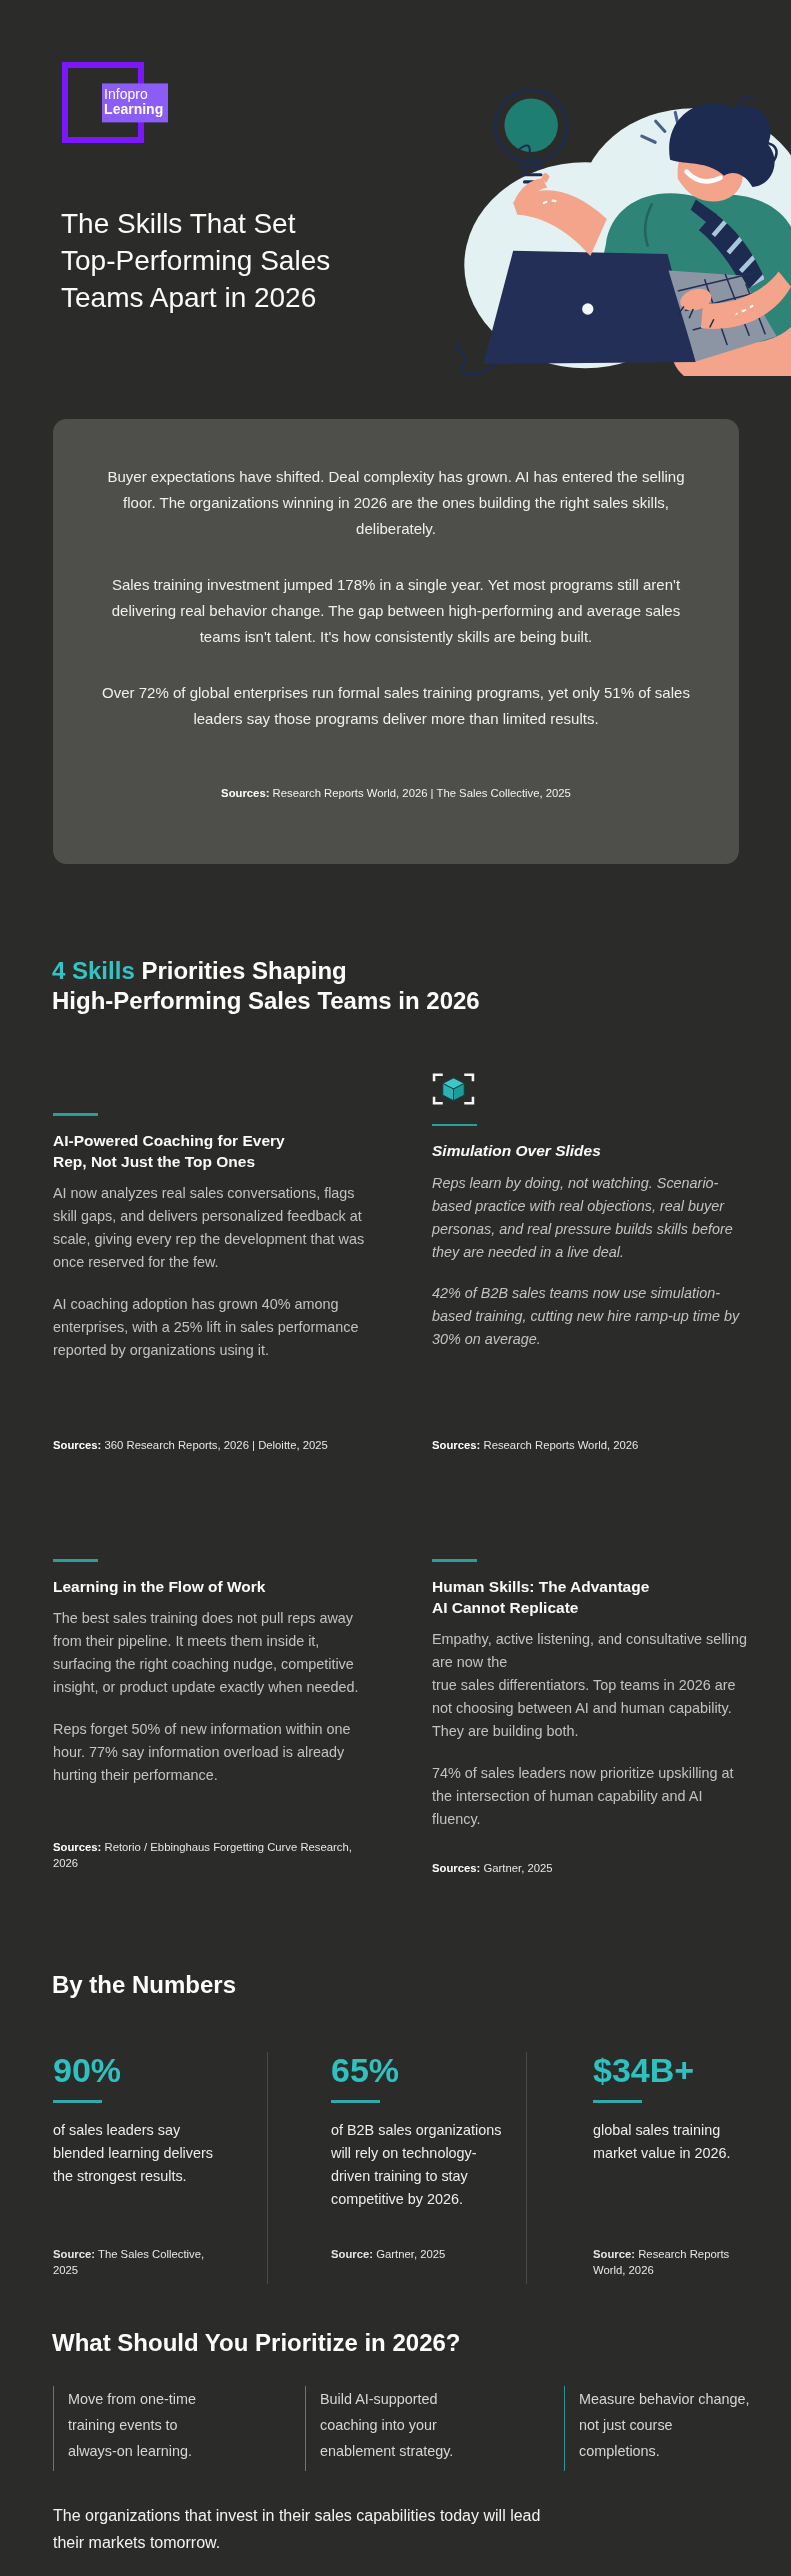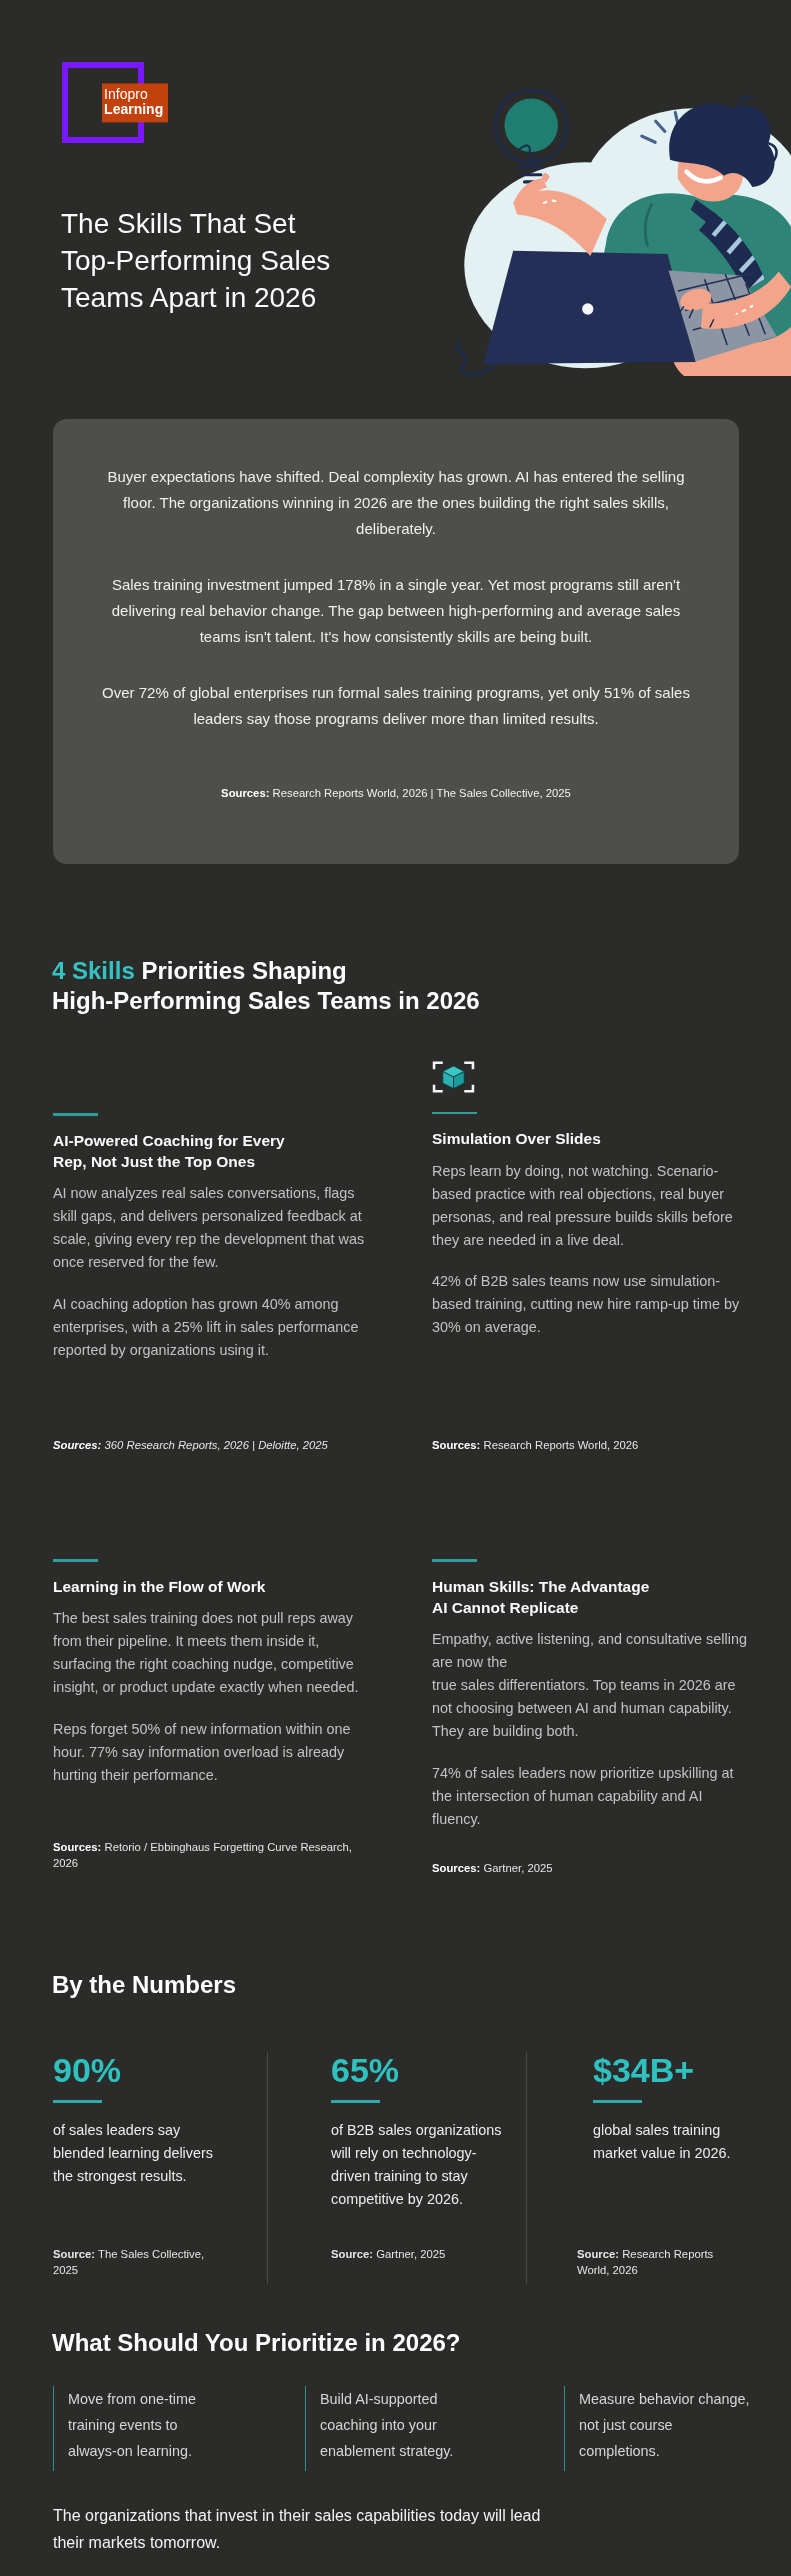--- a/index.html
+++ b/index.html
@@ -4,21 +4,21 @@
 <style>
   html,body{margin:0;padding:0;background:#1e1e1c;}
   #canvas{position:relative;width:791px;height:2971px;background:#2b2c29;
     font-family:"Liberation Sans",sans-serif;color:#f5f5f5;overflow:hidden;}
   .abs{position:absolute;}
   .pre{white-space:pre-line;}
 
   
   .logo{position:absolute;border:6.7px solid #7a17fc;width:70px;height:69px;}
   .logo .lt{position:absolute;left:34px;top:50%;transform:translateY(-50%);
-    background:#c2410c;padding:4.1px 5.2px 4.1px 2.1px;white-space:nowrap;color:#fff;}
+    background:#8b5cf6;padding:4.1px 5.2px 4.1px 2.1px;white-space:nowrap;color:#fff;}
   .logo .l1{display:block;font-size:14px;line-height:15.5px;font-weight:400;}
   .logo .l2{display:block;font-size:14px;line-height:15.5px;font-weight:700;}
 
   .title{top:205px;left:61px;width:340px;font-size:28px;line-height:37px;
     font-weight:400;color:#fbfbfb;margin:0;}
 
   
   .intro{top:419px;left:53px;width:686px;height:445px;background:#4e4f4b;
     border-radius:13.4px;box-sizing:border-box;padding:45px 49px 0 49px;text-align:center;}
   .intro p{margin:0 0 30px 0;font-size:15px;line-height:26px;color:#efefef;}
@@ -46,21 +46,21 @@
   .stat:nth-child(2){padding-left:63px;}
   .stat:nth-child(3){padding-left:66px;}
   .stat .val{font-size:34px;line-height:36px;font-weight:700;color:#2fc0c0;}
   .stat .bar{width:49px;height:3.1px;background:#2fa9a9;margin:12.4px 0 15.5px 0;}
   .stat .txt{font-size:14.4px;line-height:23px;color:#ededed;}
   .stat .ssrc{position:absolute;top:195px;font-size:11.3px;line-height:15.5px;color:#e6e6e6;width:155px;}
   .stat:nth-child(1) .txt{width:160px;}
   .stat:nth-child(2) .txt{width:175px;}
   .stat:nth-child(3) .txt{width:155px;}
   .stat:nth-child(2) .ssrc{left:63px;}
-  .stat:nth-child(3) .ssrc{left:50px;}
+  .stat:nth-child(3) .ssrc{left:66px;}
 
   
   .prio-items{position:absolute;top:58px;left:53px;display:grid;
     grid-template-columns:252px 259px 227px;}
   .prio{border-left:1.5px solid #2c9191;padding-left:14px;min-height:85px;box-sizing:border-box;}
   .prio p{margin:0;font-size:14.4px;line-height:26px;color:#d6d6d6;}
   .prio:nth-child(1) p{width:155px;}
   .prio:nth-child(2) p{width:170px;}
   .prio:nth-child(3) p{width:175px;}
   .closing{position:absolute;top:174px;left:53px;width:670px;
@@ -145,36 +145,36 @@
   <h2 class="abs sec" style="top:956px;left:52px;"><span class="accent">4 Skills</span><span> Priorities Shaping</span><br><span>High-Performing Sales Teams in 2026</span></h2>
 
   <div class="abs cardrow" style="top:1056px;height:407px;">
     <div class="card" style="left:53px;top:57px;width:314px;">
       <div class="tealbar"></div>
       <h3 class="pre">AI-Powered Coaching for Every
 Rep, Not Just the Top Ones</h3>
       <p class="pre">AI now analyzes real sales conversations, flags skill gaps, and delivers personalized feedback at scale, giving every rep the development that was once reserved for the few.</p>
       <p class="pre">AI coaching adoption has grown 40% among enterprises, with a 25% lift in sales performance reported by organizations using it.</p>
     </div>
-    <div class="card" style="left:432px;top:4px;">
+    <div class="card" style="left:432px;top:16px;font-style:italic;">
       <div class="cubewrap">
         <svg width="43" height="34" viewBox="0 0 84 66">
           <path d="M4 18 V5 H21 M63 5 H80 V18 M80 48 V61 H63 M21 61 H4 V48" fill="none" stroke="#f5f5f5" stroke-width="5"></path>
           <polygon points="42,11 63,22 42,33 21,22" fill="#3cc7c7"></polygon>
           <polygon points="21,22 42,33 42,56 21,45" fill="#2bb1b1"></polygon>
           <polygon points="63,22 42,33 42,56 63,45" fill="#1d9c9c"></polygon>
           <path d="M42 11 L63 22 L63 45 L42 56 L21 45 L21 22 Z M21 22 L42 33 L63 22 M42 33 V56" fill="none" stroke="#143c42" stroke-width="2"></path>
         </svg>
       </div>
       <div class="tealbar"></div>
       <h3 class="pre">Simulation Over Slides</h3>
       <p class="pre">Reps learn by doing, not watching. Scenario-based practice with real objections, real buyer personas, and real pressure builds skills before they are needed in a live deal.</p>
       <p class="pre">42% of B2B sales teams now use simulation-based training, cutting new hire ramp-up time by 30% on average.</p>
     </div>
-    <div class="src" style="left:53px;top:382px;font-style:italic;"><b>Sources:</b> <span>360 Research Reports, 2026 | Deloitte, 2025</span></div>
+    <div class="src" style="left:53px;top:382px;"><b>Sources:</b> <span>360 Research Reports, 2026 | Deloitte, 2025</span></div>
     <div class="src" style="left:432px;top:382px;"><b>Sources:</b> <span>Research Reports World, 2026</span></div>
   </div>
 
   <div class="abs cardrow" style="top:1559px;height:330px;">
     <div class="card" style="left:53px;top:0;width:314px;">
       <div class="tealbar"></div>
       <h3 class="pre">Learning in the Flow of Work</h3>
       <p class="pre">The best sales training does not pull reps away from their pipeline. It meets them inside it, surfacing the right coaching nudge, competitive insight, or product update exactly when needed.</p>
       <p class="pre">Reps forget 50% of new information within one hour. 77% say information overload is already hurting their performance.</p>
     </div>

